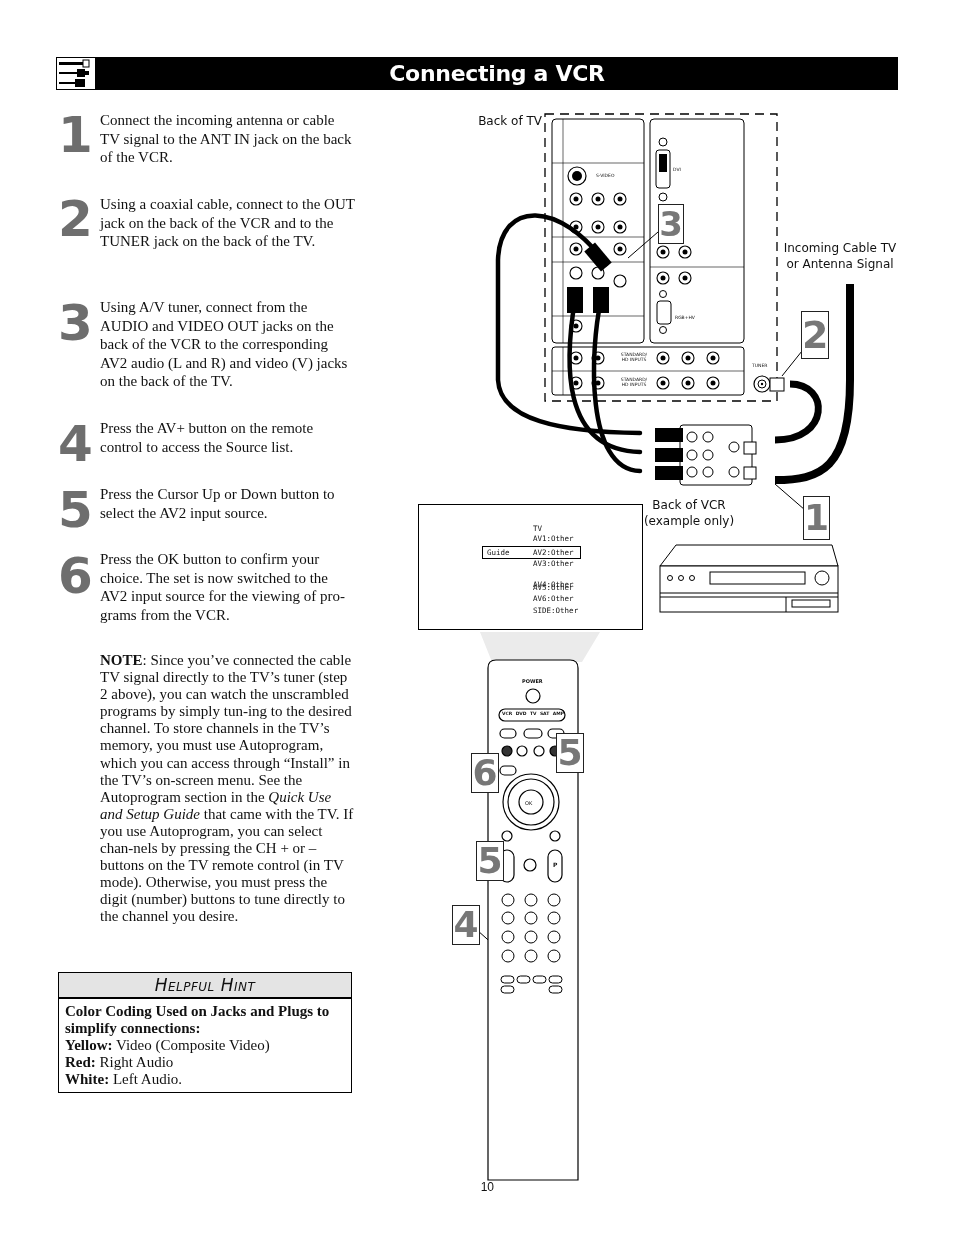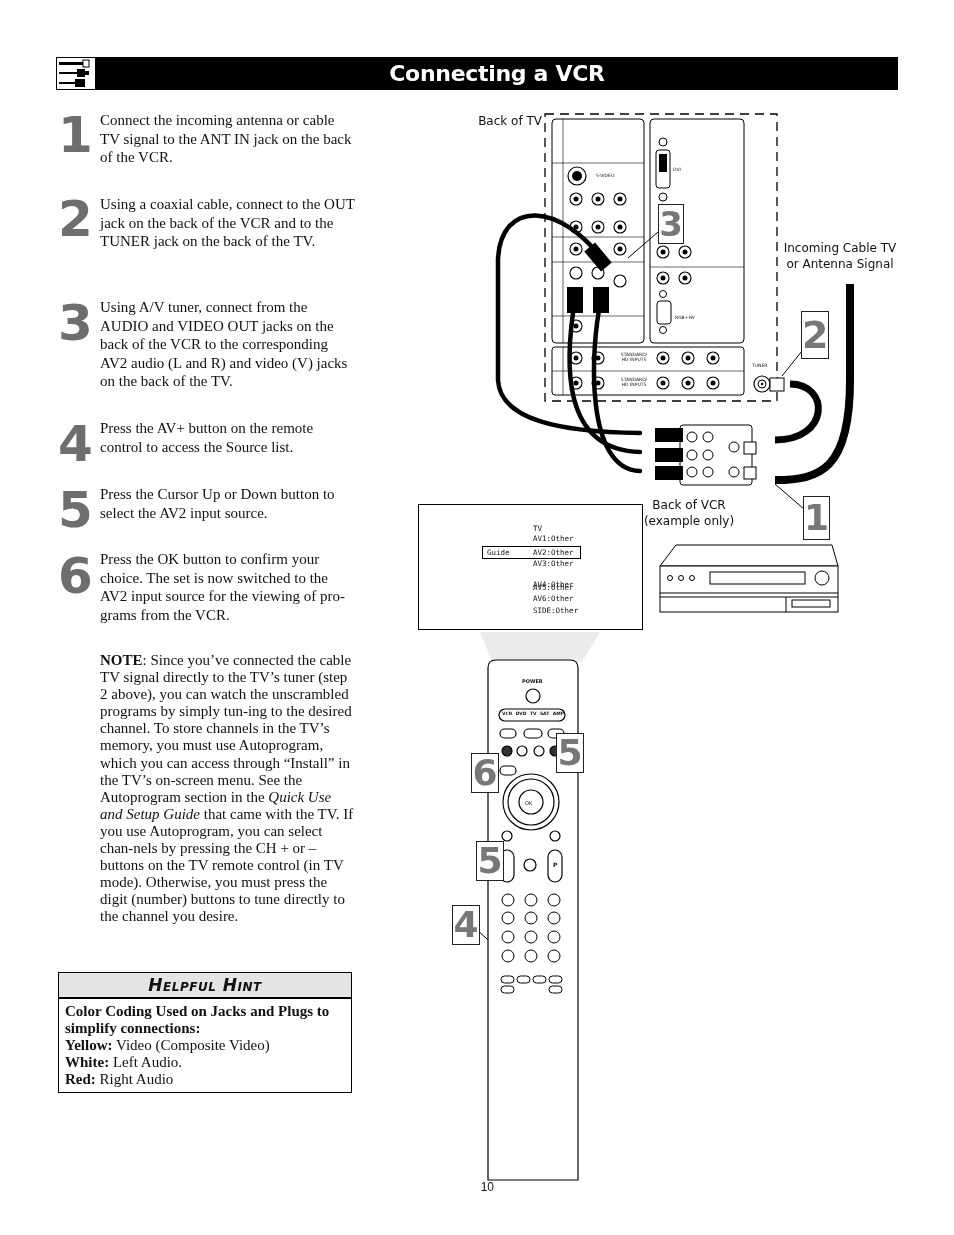--- a/index.html
+++ b/index.html
@@ -9,21 +9,21 @@
   .header { left:56px; top:57px; width:842px; height:33px; background:#000; }
   .header-icon { left:56px; top:57px; width:40px; height:33px; background:#fff; border:1px solid #000; box-sizing:border-box; }
   .header-title { left:96px; top:57px; width:802px; height:33px; color:#fff; font-family:"DejaVu Sans", sans-serif; font-weight:bold; font-size:22px; line-height:33px; text-align:center; letter-spacing:-0.3px; }
   
   .step-num { font-family:"DejaVu Sans", sans-serif; font-weight:bold; color:#6e6e6e; font-size:50px; line-height:50px; width:40px; text-align:left; }
   .step-text { font-size:15px; line-height:18.6px; width:255px; }
   .note { left:100px; top:652px; width:256px; font-size:15px; line-height:17.1px; }
   .note b { font-weight:bold; }
   
   .hint { left:58px; top:972px; width:294px; height:121px; border:1px solid #000; box-sizing:border-box; }
-  .hint-head { height:24px; background:#e4e4e4; border-bottom:2px solid #000; text-align:center; font-family:"DejaVu Sans", sans-serif; font-style:italic; font-weight:bold; font-size:17px; line-height:24px; font-variant:small-caps; letter-spacing:0.5px; }
+  .hint-head { height:24px; background:#e4e4e4; border-bottom:2px solid #000; text-align:center; font-family:"DejaVu Sans", sans-serif; font-style:italic; font-weight:normal; font-size:17px; line-height:24px; font-variant:small-caps; letter-spacing:0.5px; }
   .hint-body { padding:4px 6px; font-size:15px; line-height:17px; }
   .hint-body b { font-weight:bold; }
   
   .dlabel { font-family:"DejaVu Sans", sans-serif; font-size:12px; color:#111; text-align:center; line-height:16px; }
   .tiny { font-family:"DejaVu Sans", sans-serif; font-size:4.5px; color:#111; }
   
   .osd { left:418px; top:504px; width:225px; height:126px; border:1px solid #000; box-sizing:border-box; background:#fff; }
   .osd-item { font-family:"DejaVu Sans Mono", monospace; font-size:7.5px; line-height:11.7px; position:absolute; left:114px; }
   .osd-sel { position:absolute; left:63px; top:41px; width:99px; height:13px; border:1.5px solid #000; box-sizing:border-box; }
   .osd-source { position:absolute; left:68px; top:42px; font-family:"DejaVu Sans Mono", monospace; font-size:7.5px; line-height:11px; }
@@ -65,22 +65,22 @@
 <div class="abs step-num" style="left:58px;top:551px;">6</div>
 <div class="abs step-text" style="left:100px;top:550px;">Press the OK button to confirm your choice. The set is now switched to the AV2 input source for the viewing of pro-grams from the VCR.</div>
 
 <div class="abs note"><b>NOTE</b><span>: Since you’ve connected the cable TV signal directly to the TV’s tuner (step 2 above), you can watch the unscrambled programs by simply tun-ing to the desired channel. To store channels in the TV’s memory, you must use Autoprogram, which you can access through “Install” in the TV’s on-screen menu. See the Autoprogram section in the </span><i>Quick Use and Setup Guide</i><span> that came with the TV. If you use Autoprogram, you can select chan-nels by pressing the CH + or – buttons on the TV remote control (in TV mode). Otherwise, you must press the digit (number) buttons to tune directly to the channel you desire.</span></div>
 
 <div class="abs hint">
   <div class="hint-head">Helpful Hint</div>
   <div class="hint-body">
     <div><b>Color Coding Used on Jacks and Plugs to simplify connections:</b></div>
     <div><b>Yellow:</b><span> Video (Composite Video)</span></div>
+    <div><b>Red:</b><span> Right Audio</span></div>
     <div><b>White:</b><span> Left Audio.</span></div>
-    <div><b>Red:</b><span> Right Audio</span></div>
   </div>
 </div>
 
 <svg class="abs" style="left:0;top:0;" width="954" height="1235">
 
   <rect x="545" y="114" width="232" height="287" fill="none" stroke="#000" stroke-width="1.3" stroke-dasharray="9,6"></rect>
 
   <rect x="552" y="119" width="92" height="224" rx="4" fill="#fff" stroke="#000" stroke-width="1"></rect>
   <line x1="563" y1="119" x2="563" y2="343" stroke="#000" stroke-width="0.6"></line>
   <line x1="552" y1="163" x2="644" y2="163" stroke="#000" stroke-width="0.6"></line>

